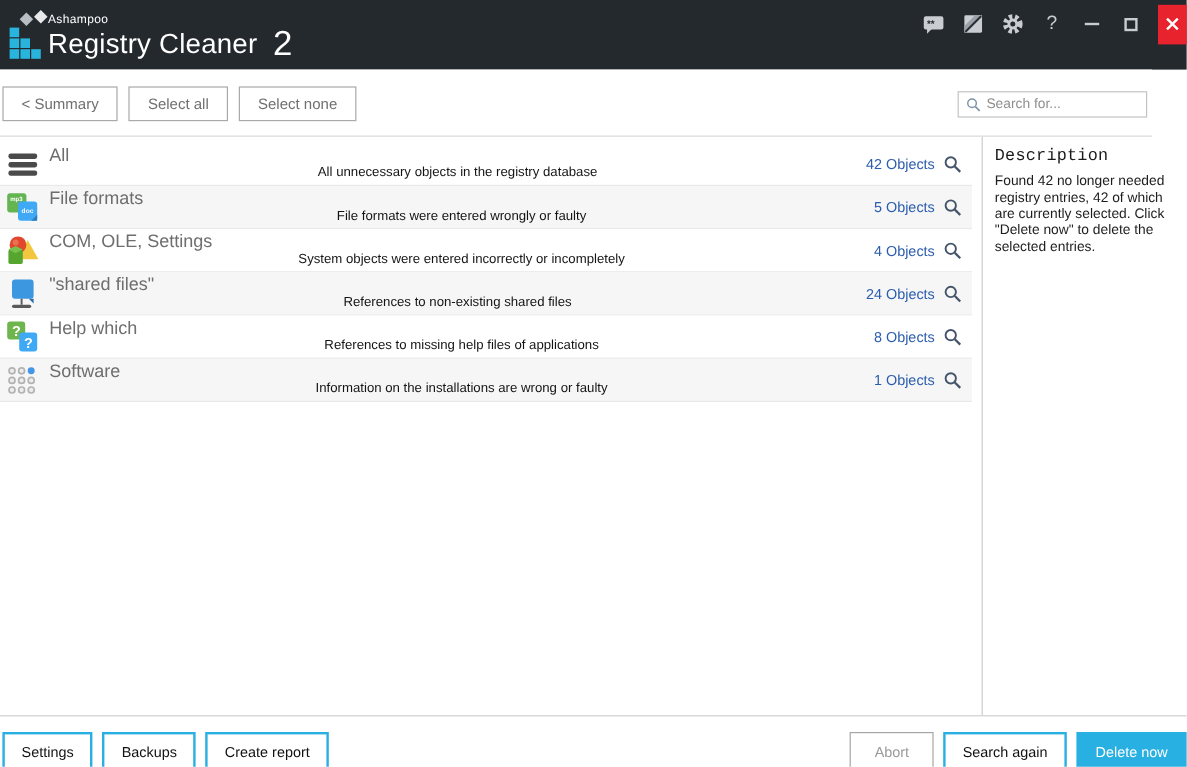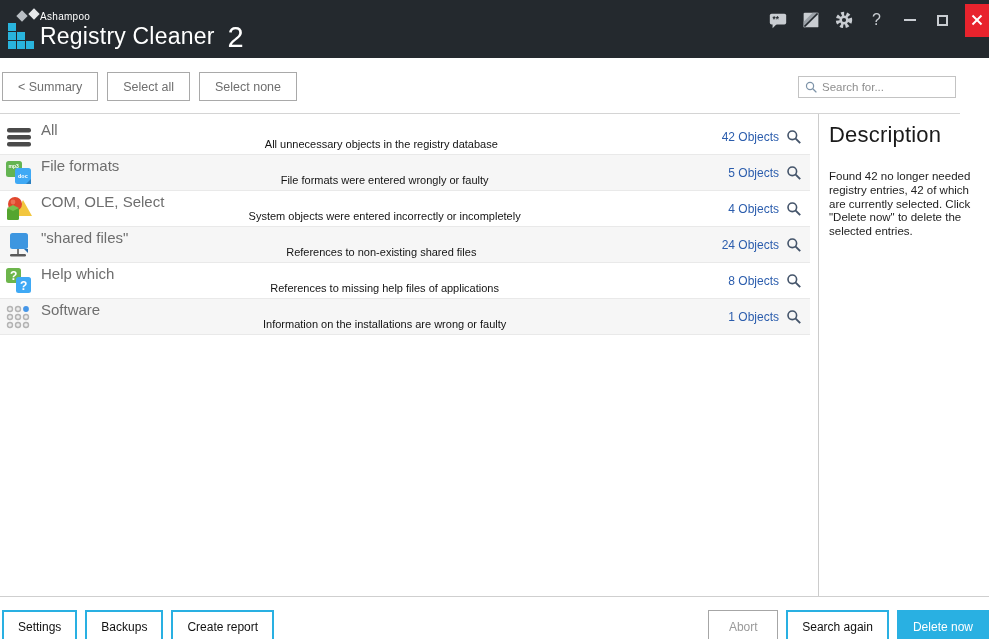--- a/index.html
+++ b/index.html
@@ -75,22 +75,22 @@
   .row-text { flex:1; min-width:0; overflow:hidden; }
   .row-title { font-size:15px; color:#6e6e6e; line-height:16px; white-space:nowrap; }
   .row-sub { font-size:11px; color:#141414; line-height:13px; white-space:nowrap;text-align:center; }
   .row-count { font-size:12px; color:#2b5dad; margin-right:7px; white-space:nowrap; }
   .row-zoom { width:16px; height:16px; flex:0 0 auto; cursor:pointer; }
 
   .v-divider {
     position:absolute; left:818px; top:0; width:1px; height:482px; background:#cccccc;
   }
   .desc-panel { position:absolute; left:819px; top:0; width:170px; height:482px; padding:8px 8px 0 10px; }
-  .desc-title { font-size:22px; font-weight:400; color:#1a1a1a; letter-spacing:.2px; }
-  .desc-body { margin-top:22px; font-size:11.5px; line-height:1.2; color:#1d1d1d; width:156px; }
+  .desc-title { font-size:14px; font-weight:400; color:#1a1a1a; letter-spacing:.2px;font-family:Liberation Mono, monospace; }
+  .desc-body { margin-top:7px; font-size:11.5px; line-height:1.2; color:#1d1d1d; width:156px; }
 
   
   .footer {
     position:absolute; top:596px; left:0; width:989px; height:43px;
     border-top:1px solid #cfcfcf; background:#fff;
   }
   .footer-left { position:absolute; left:2px; top:13px; display:flex; gap:8px; }
   .footer-right { position:absolute; right:0; top:13px; display:flex; gap:8px; }
   .f-btn {
     height:34px; padding:0 14px; font-size:12px; font-family:inherit;
@@ -228,21 +228,21 @@
     <span class="row-icon">
           <svg viewBox="0 0 28 28">
             <polygon points="18,5 27,21 10,21" fill="#f2c63e"></polygon>
             <circle cx="10" cy="9" r="7" fill="#e0472d"></circle>
             <circle cx="8" cy="7" r="2.4" fill="#ef7a5d" opacity="0.8"></circle>
             <rect x="2" y="13" width="12" height="12" rx="1.5" fill="#55a52f"></rect>
             <polygon points="2,13 8,10 14,13 8,16" fill="#77c14d"></polygon>
           </svg>
         </span>
     <span class="row-text">
-      <div class="row-title">COM, OLE, Select</div>
+      <div class="row-title">COM, OLE, Settings</div>
       <div class="row-sub">System objects were entered incorrectly or incompletely</div>
     </span>
     <span class="row-count">4 Objects</span>
     <span class="row-zoom">
       <svg width="16" height="16" viewBox="0 0 16 16">
         <circle cx="6.3" cy="6.3" r="4.3" fill="none" stroke="#44546a" stroke-width="1.6"></circle>
         <line x1="9.7" y1="9.7" x2="14.2" y2="14.2" stroke="#44546a" stroke-width="1.9"></line>
       </svg>
     </span>
   </div>

